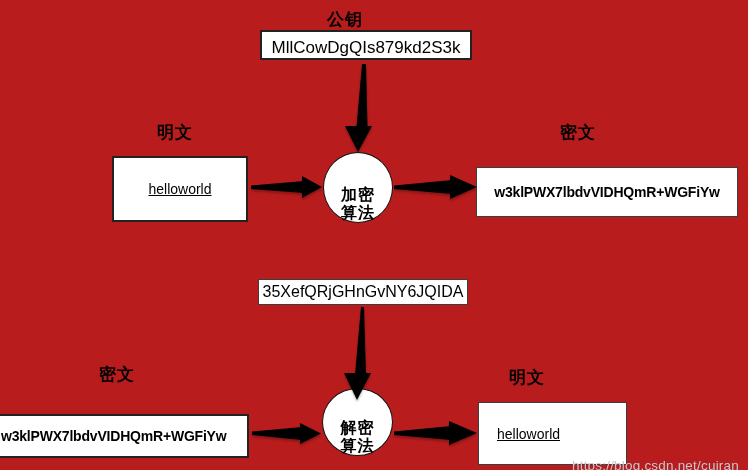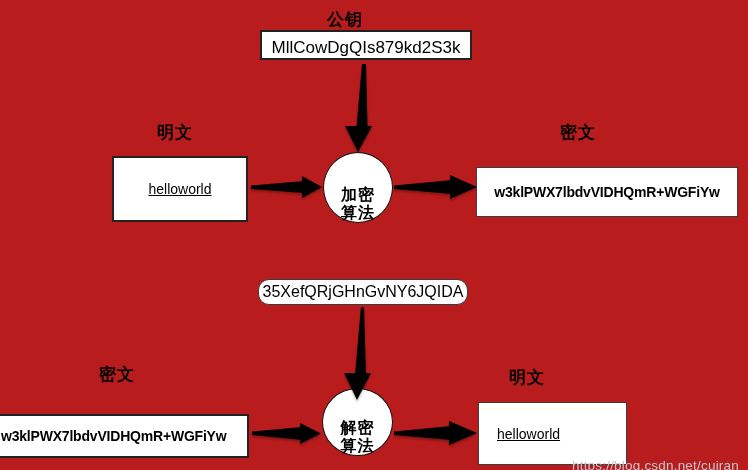--- a/index.html
+++ b/index.html
@@ -100,21 +100,21 @@
     <span>算法</span>
   </div>
 
   <div class="lbl" style="left:538px; top:121px;">密文</div>
 
   <div class="box thin cipher-text" style="left:476px; top:167px; width:262px; height:50px;">
     <span>w3klPWX7lbdvVIDHQmR+WGFiYw</span>
   </div>
 
 
-  <div class="box thin key-text2" style="left:258px; top:279px; width:210px; height:26px;border-radius:11px;">
+  <div class="box thin key-text2" style="left:258px; top:279px; width:210px; height:26px;">
     <span>35XefQRjGHnGvNY6JQIDA</span>
   </div>
 
   <div class="lbl" style="left:77px; top:363px;">密文</div>
 
   <div class="box cipher-text" style="left:-10px; top:414px; width:259px; height:44px; justify-content:flex-start; padding-left:9px;">
     <span>w3klPWX7lbdvVIDHQmR+WGFiYw</span>
   </div>
 
   <div class="circle" style="left:322px; top:388px; width:71px; height:68px;">

